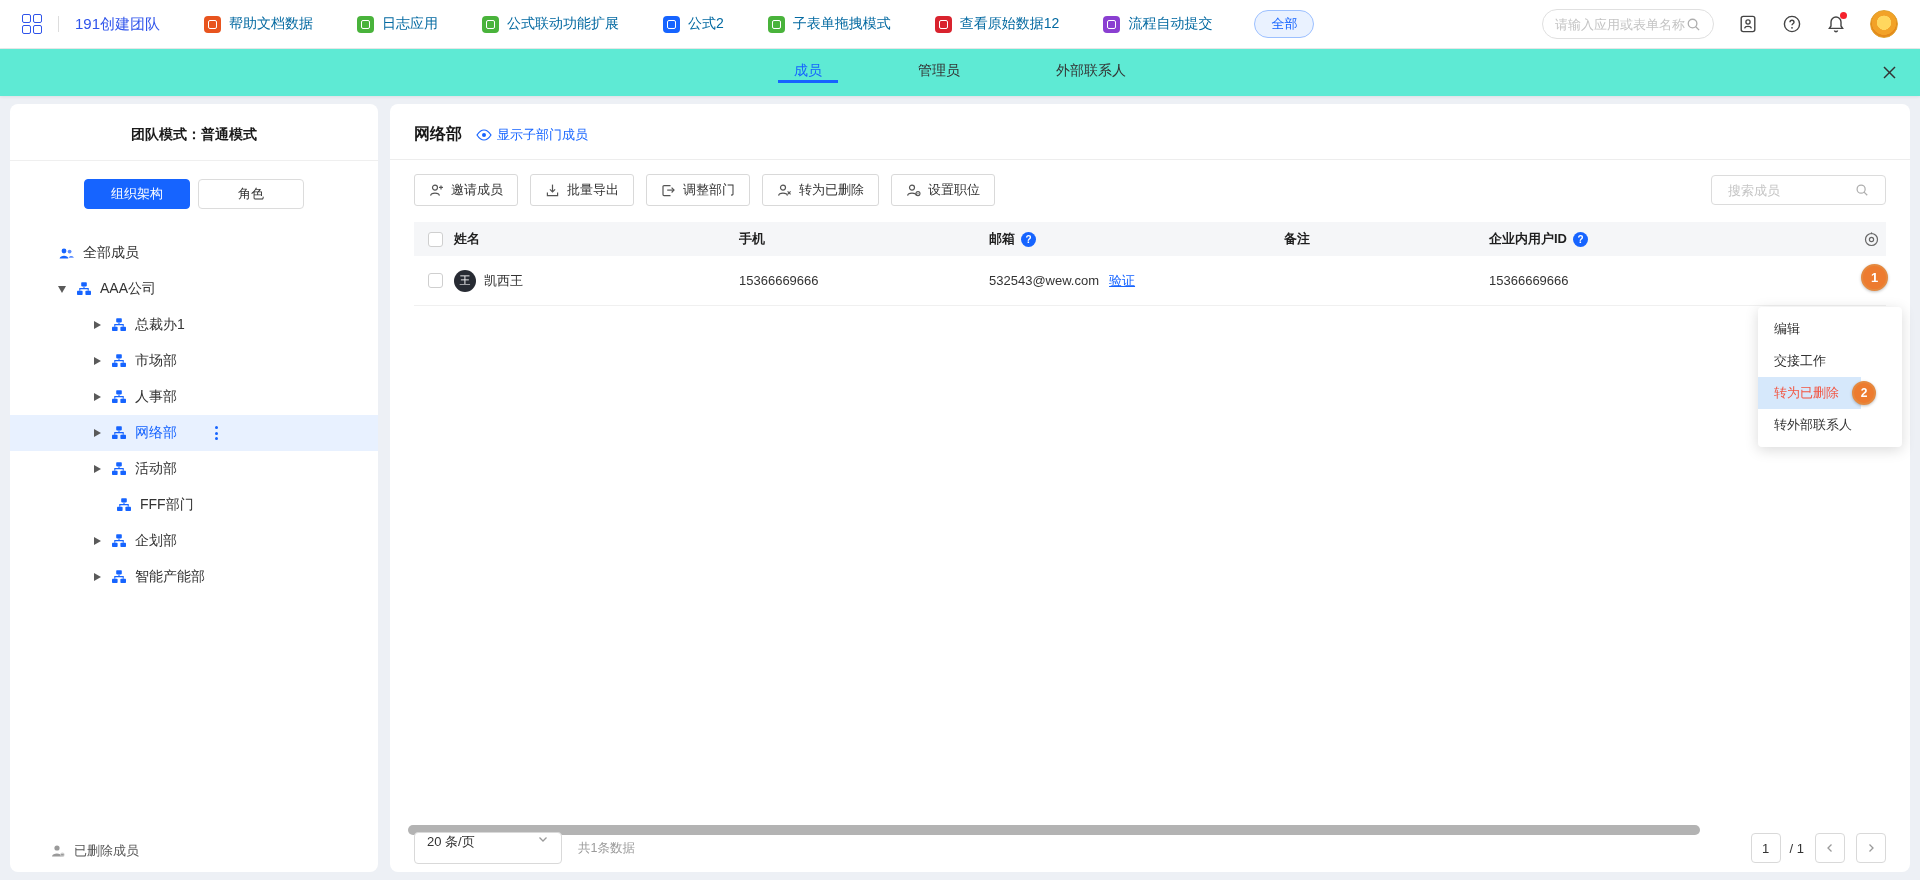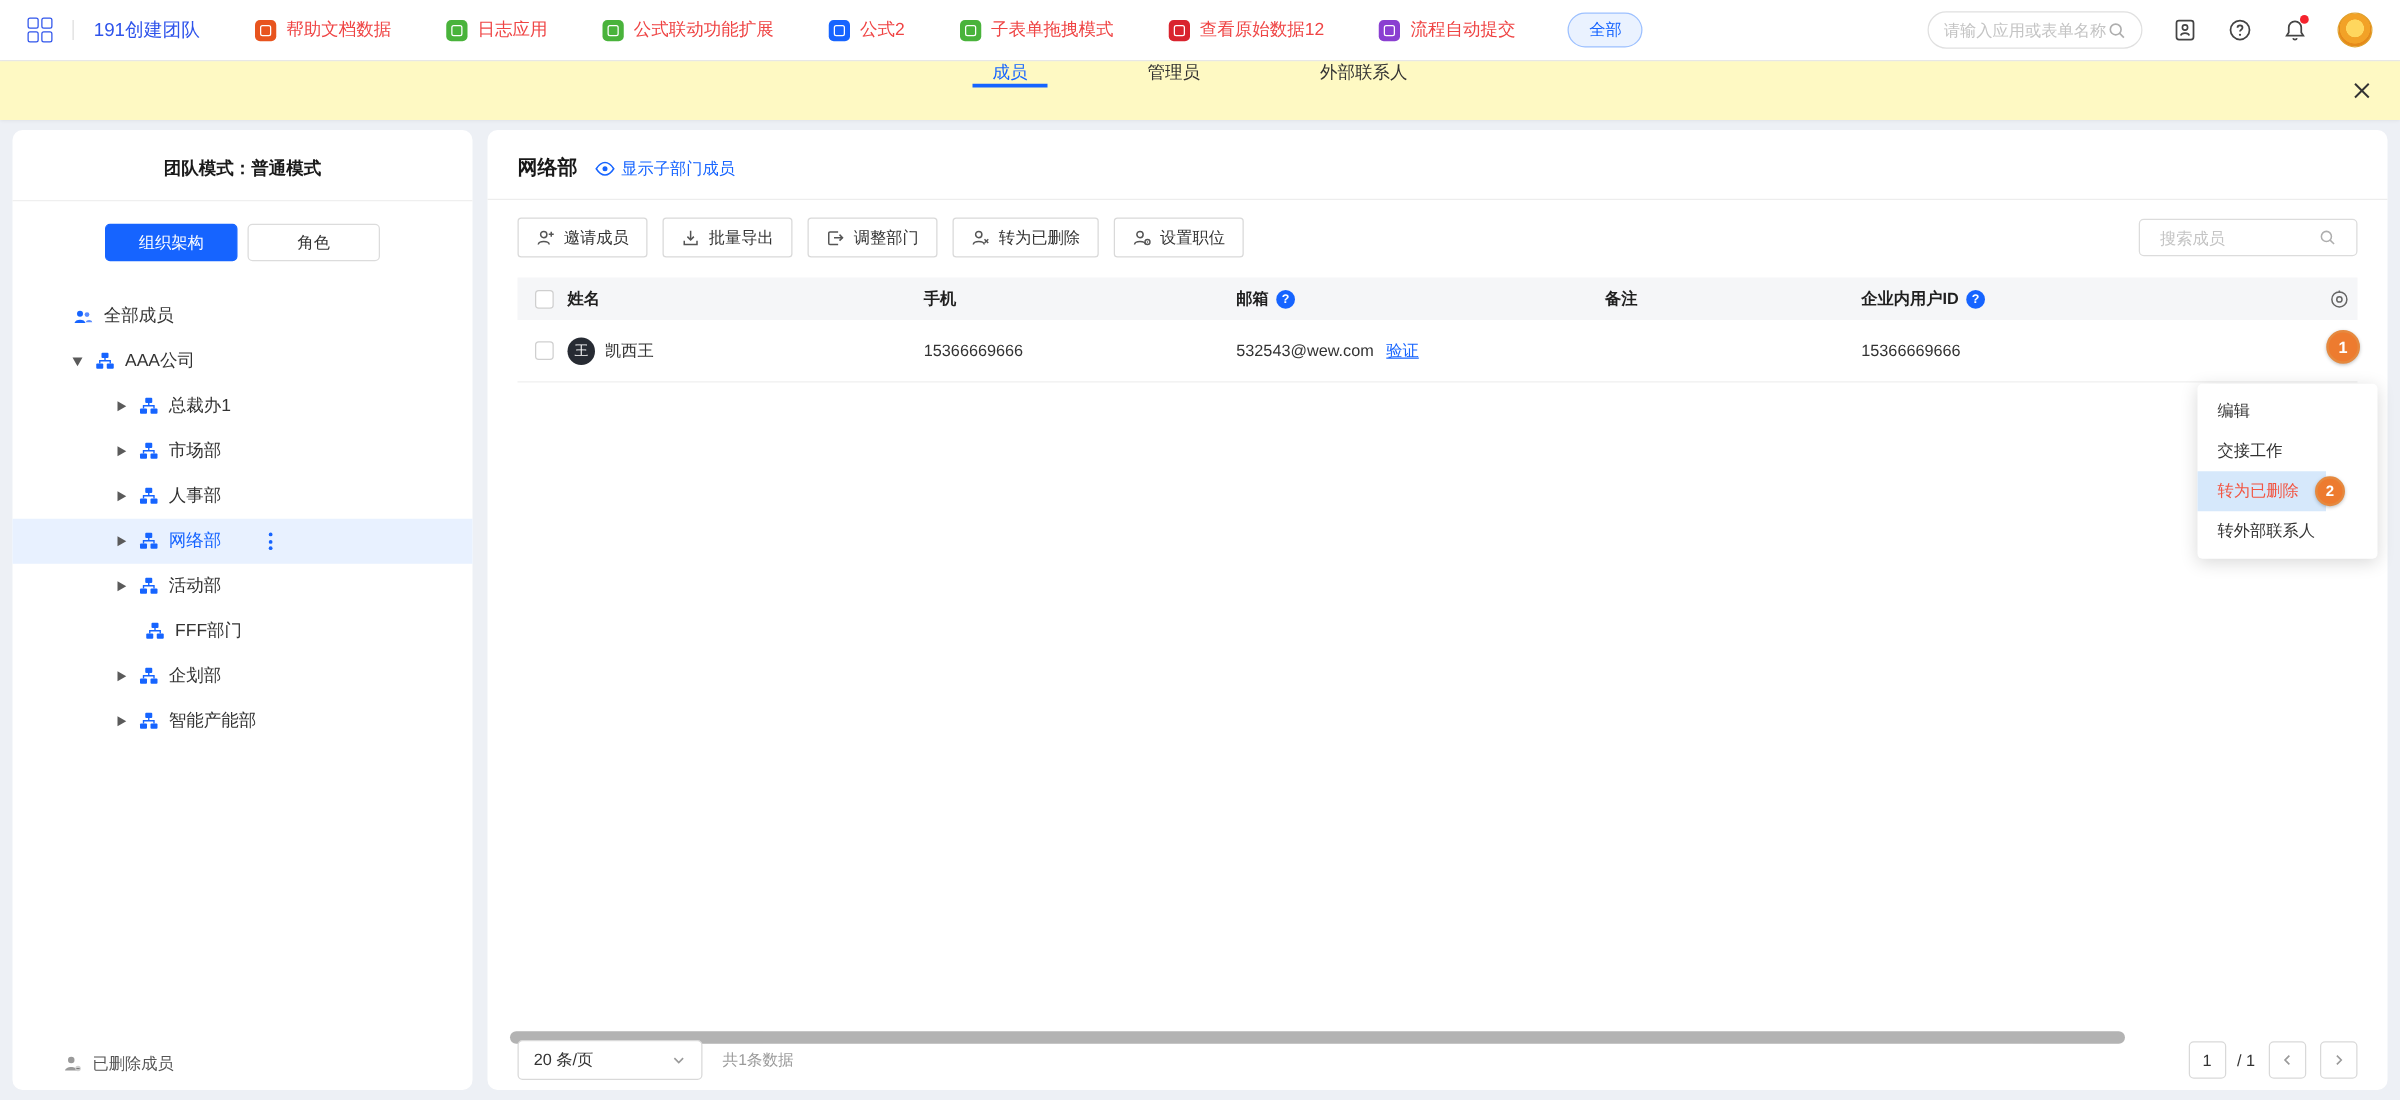--- a/index.html
+++ b/index.html
@@ -9,40 +9,40 @@
     background:#edf0f5; overflow:hidden; color:#333;
   }
   
   .topbar { height:49px; background:#fff; border-bottom:1px solid #e9e9e9;
     display:flex; align-items:center; padding:16px 22px; }
   .grid-ico { display:grid; grid-template-columns:9px 9px; grid-template-rows:9px 9px; gap:2px; }
   .grid-ico span { border:1.8px solid #2f54eb; border-radius:2px; }
   .tb-divider { width:1px; height:16px; background:#ddd; margin:0 16px; }
   .team-name { color:#2f54eb; font-size:15px; font-weight:500; cursor:pointer; }
   .apps { display:flex; align-items:center; gap:44px; margin-left:44px; }
-  .app { display:flex; align-items:center; gap:8px; font-size:14px; color:#ef4444; cursor:pointer; }
+  .app { display:flex; align-items:center; gap:8px; font-size:14px; color:#0369a1; cursor:pointer; }
   .app-ico { width:17px; height:17px; border-radius:4px; position:relative; flex:0 0 auto; }
   .app-ico::after { content:""; position:absolute; inset:4px; border:1.5px solid #fff; border-radius:2px; }
   .all-pill { margin-left:42px; padding:4px 16px; border:1px solid #9cc0ff; background:#eaf2ff;
     color:#1664ff; font-size:13px; border-radius:15px; cursor:pointer; }
   .tb-right { margin-left:auto; display:flex; align-items:center; gap:24px; }
   .tb-search { width:172px; height:30px; border:1px solid #e0e0e0; border-radius:15px;
     display:flex; align-items:center; padding:0 12px; background:#fff; }
   .tb-search input { border:none; outline:none; flex:1; font-size:13px; color:#333; width:100%;
     font-family:inherit; background:transparent; }
   .tb-search input::placeholder { color:#c4c4c4; }
   .icon-btn { position:relative; display:flex; align-items:center; cursor:pointer; }
   .bell-dot { position:absolute; top:-2px; right:-1px; width:7px; height:7px; border-radius:50%;
     background:#f5222d; }
   .avatar { width:28px; height:28px; border-radius:50%;
     background: radial-gradient(circle at 50% 45%, #ffd75e 0 36%, #f2a227 38% 62%, #e58a1a 64% 100%);
     border:1px solid #e0a22e; cursor:pointer; }
   
-  .tabsrow { height:47px; background:#fef9c3; position:relative;
-    display:flex; justify-content:center; align-items:flex-start; gap:64px;
+  .tabsrow { height:47px; background:#5eead4; position:relative;
+    display:flex; justify-content:center; align-items:center; gap:64px;
     box-shadow:0 1px 3px rgba(0,0,0,.07); }
   .tab { font-size:14px; color:#333; display:flex; align-items:center; padding:0 16px;
     cursor:pointer; border-bottom:3px solid transparent; }
   .tab.active { color:#1664ff; border-bottom-color:#1664ff; }
   .close-x { position:absolute; right:22px; top:15px; cursor:pointer; }
   
   .sidebar { position:absolute; left:10px; top:104px; width:368px; height:768px;
     background:#fff; border-radius:8px; }
   .maincard { position:absolute; left:390px; top:104px; width:1520px; height:768px;
     background:#fff; border-radius:8px; }
@@ -110,21 +110,21 @@
     display:flex; align-items:center; justify-content:center; border:2px solid #e5893f;
     box-shadow:0 1px 3px rgba(0,0,0,.25); }
   .badge1 { position:absolute; width:27px; height:27px; right:22px; top:160px; font-size:13px; }
   .badge2 { position:absolute; width:24px; height:24px; left:94px; top:74px; font-size:12px; }
   
   .hscroll { position:absolute; left:18px; bottom:37px; width:1292px; height:10px;
     border-radius:5px; background:#b3b3b3; cursor:pointer; }
   .mfooter { position:absolute; left:24px; right:24px; bottom:6px; height:36px;
     display:flex; align-items:center; }
   .psize { width:148px; height:32px; border:1px solid #d9d9d9; border-radius:4px;
-    display:flex; align-items:center; padding:0 12px; font-size:13px; color:#333; cursor:pointer; background:#fff; }
+    display:flex; padding:0 12px; font-size:13px; color:#333; cursor:pointer; background:#fff; }
   .psize .chev { margin-left:auto; }
   .total-txt { margin-left:16px; color:#9a9a9a; font-size:12.5px; }
   .pager { margin-left:auto; display:flex; align-items:center; gap:9px; }
   .page-box { width:30px; height:30px; border:1px solid #d9d9d9; border-radius:4px;
     display:flex; align-items:center; justify-content:center; font-size:13px; background:#fff; }
   .page-total { font-size:13px; color:#333; }
   .page-btn { width:30px; height:30px; border:1px solid #d9d9d9; border-radius:4px; background:#fff;
     display:flex; align-items:center; justify-content:center; cursor:pointer; margin-left:2px; }
 </style>
 </head>

